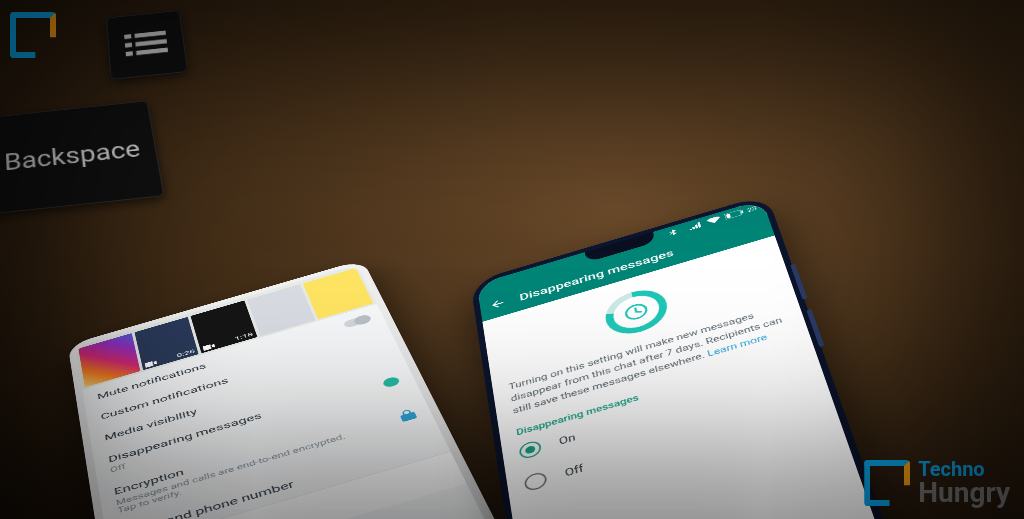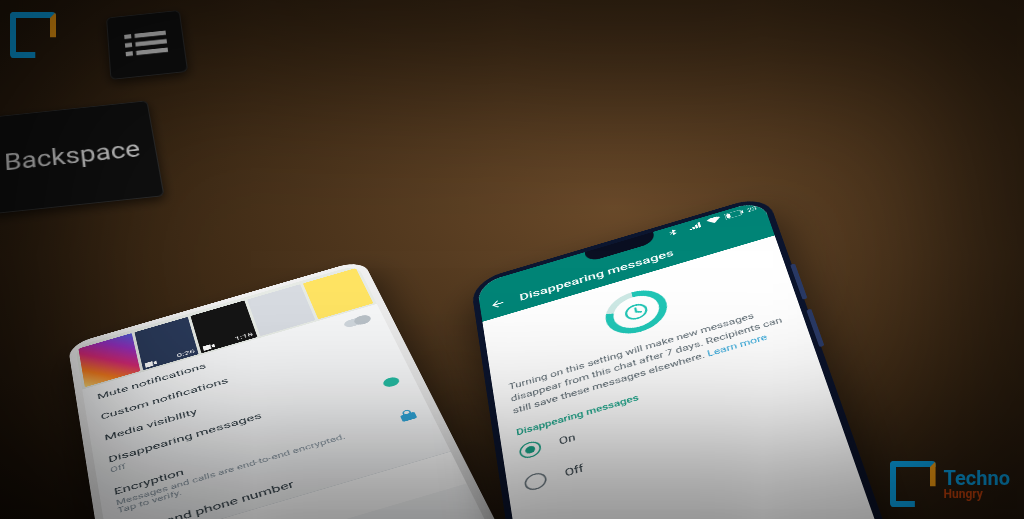--- a/index.html
+++ b/index.html
@@ -4,21 +4,21 @@
 <style>
   html,body{margin:0;padding:0;width:1024px;height:519px;overflow:hidden;font-family:Roboto,Arial,sans-serif;background:radial-gradient(ellipse at 60% 40%,#6a4a2a 0%,#3b2814 55%,#120b05 100%);}
   
   .logo{position:absolute;display:flex;align-items:center;}
   .logo .mark{width:46px;height:46px;display:block;position:relative}
   .logo .mark::before{content:"";position:absolute;inset:0;border:6px solid #0aa1e4;border-right-color:#f39c12;border-radius:4px 4px 18px 4px;clip-path:polygon(0 0,100% 0,100% 55%,55% 55%,55% 100%,0 100%);}
   .logo.tl{top:12px;left:10px}
   .logo.br{bottom:12px;right:14px}
   .logo .txt{line-height:1;margin-left:8px;font-weight:700;}
   .logo .txt .l1{display:block;color:#0aa1e4;font-size:20px}
-  .logo .txt .l2{display:block;color:#c2410c;font-size:12px}
+  .logo .txt .l2{display:block;color:#737373;font-size:28px}
 
   
   .key{position:absolute;border-radius:6px;background:#101010;color:#d0d0d0;display:flex;align-items:center;justify-content:center;box-shadow:inset 0 0 0 1px #2b2b2b,0 4px 12px rgba(0,0,0,.6);}
   .key.back{top:96px;left:-12px;width:168px;height:118px;transform:perspective(800px) rotateZ(-6deg) rotateX(35deg);font-size:28px;}
   .key.sq{top:6px;left:108px;width:76px;height:76px;transform:perspective(800px) rotateZ(-6deg) rotateX(35deg);}
   .key.sq svg{width:42px;height:30px}
 
   
   .phone{position:absolute;border-radius:34px;box-shadow:0 30px 60px rgba(0,0,0,.55);}
   .phone .screen{position:absolute;inset:10px;border-radius:24px;background:#fff;overflow:hidden}

